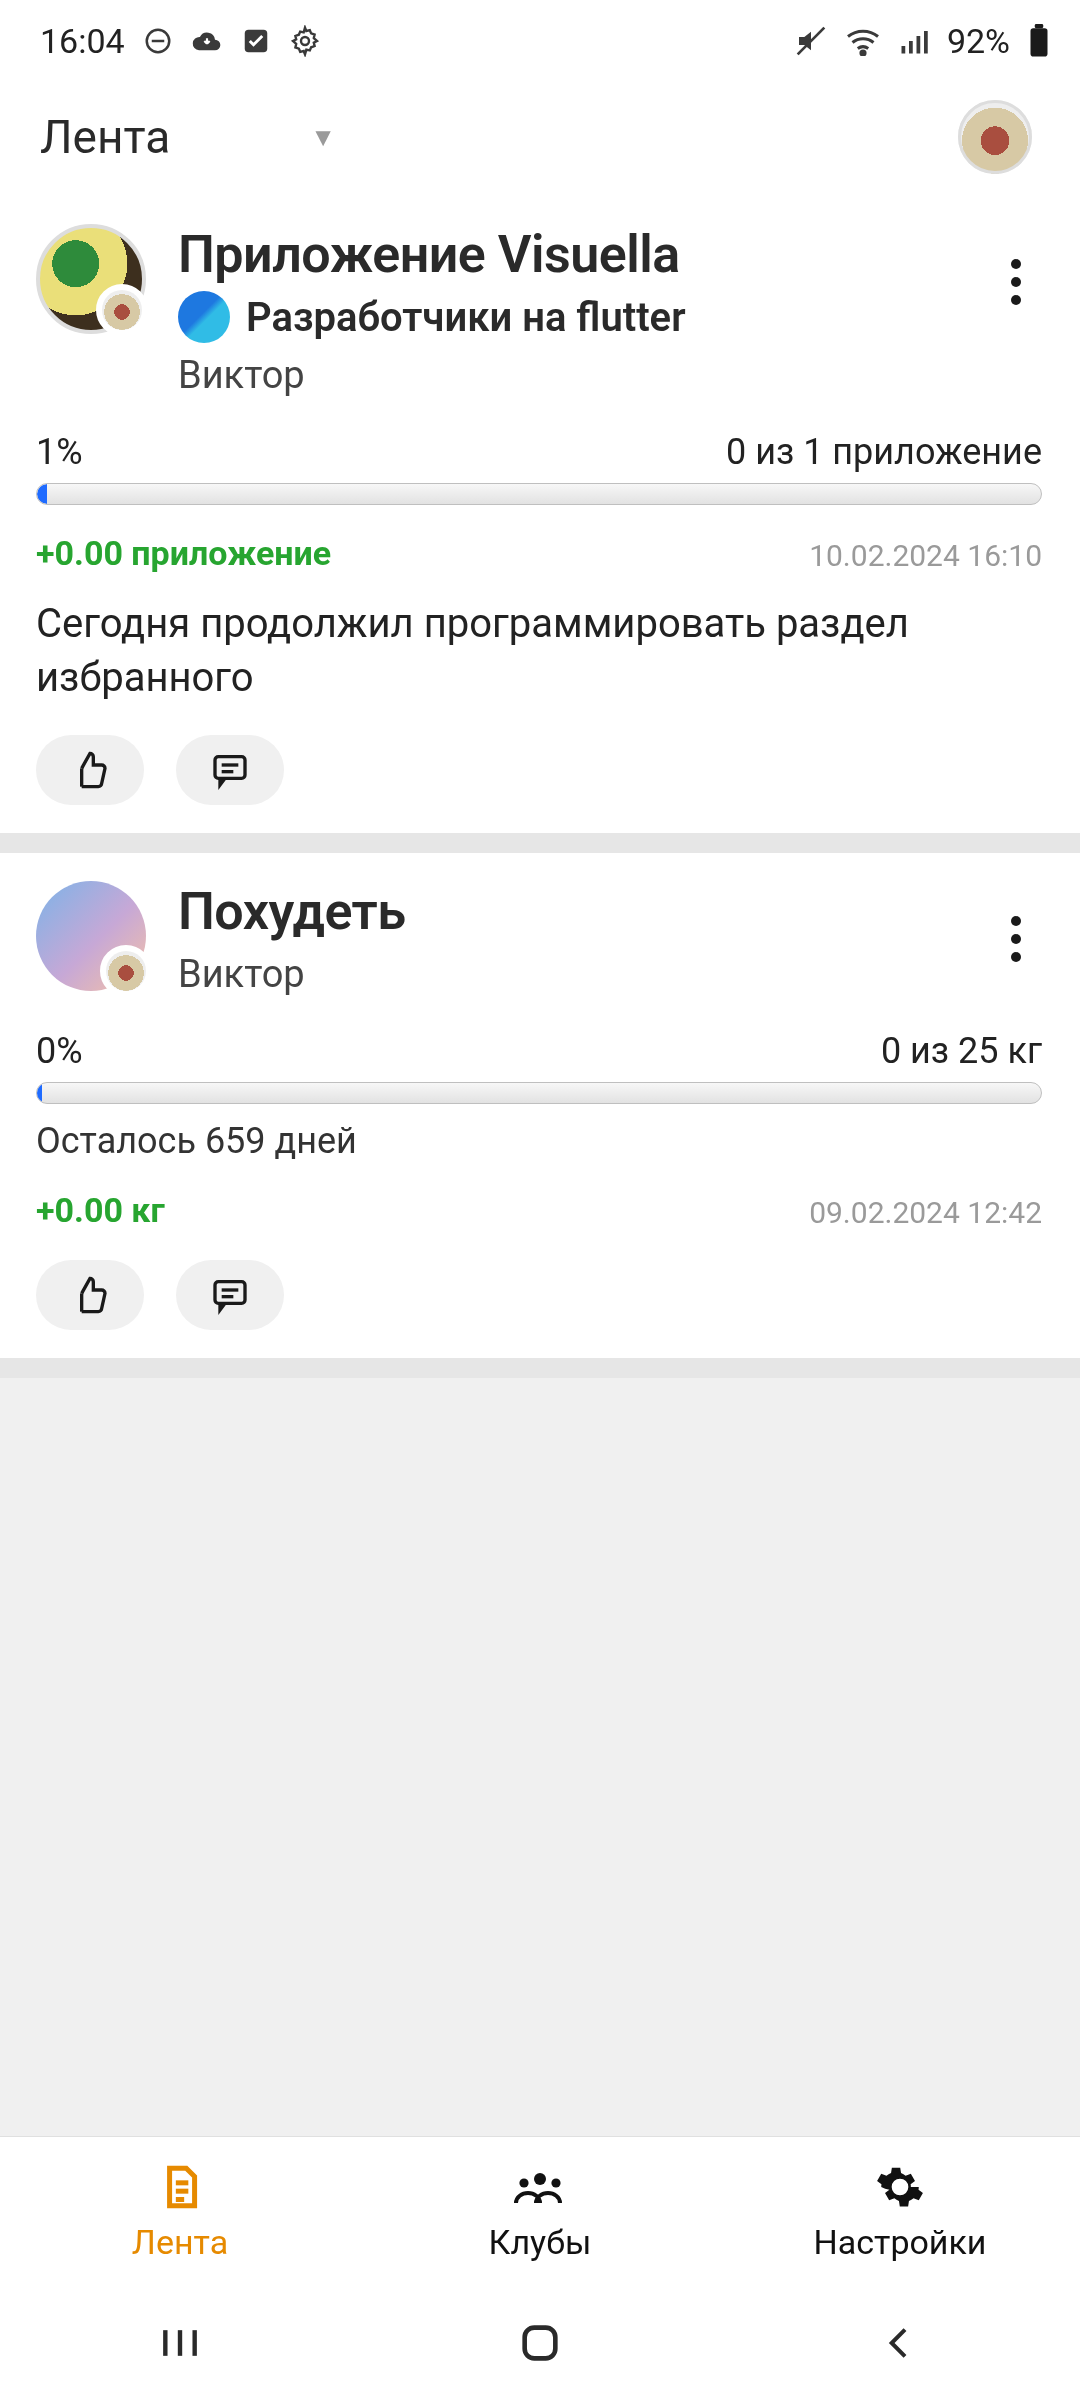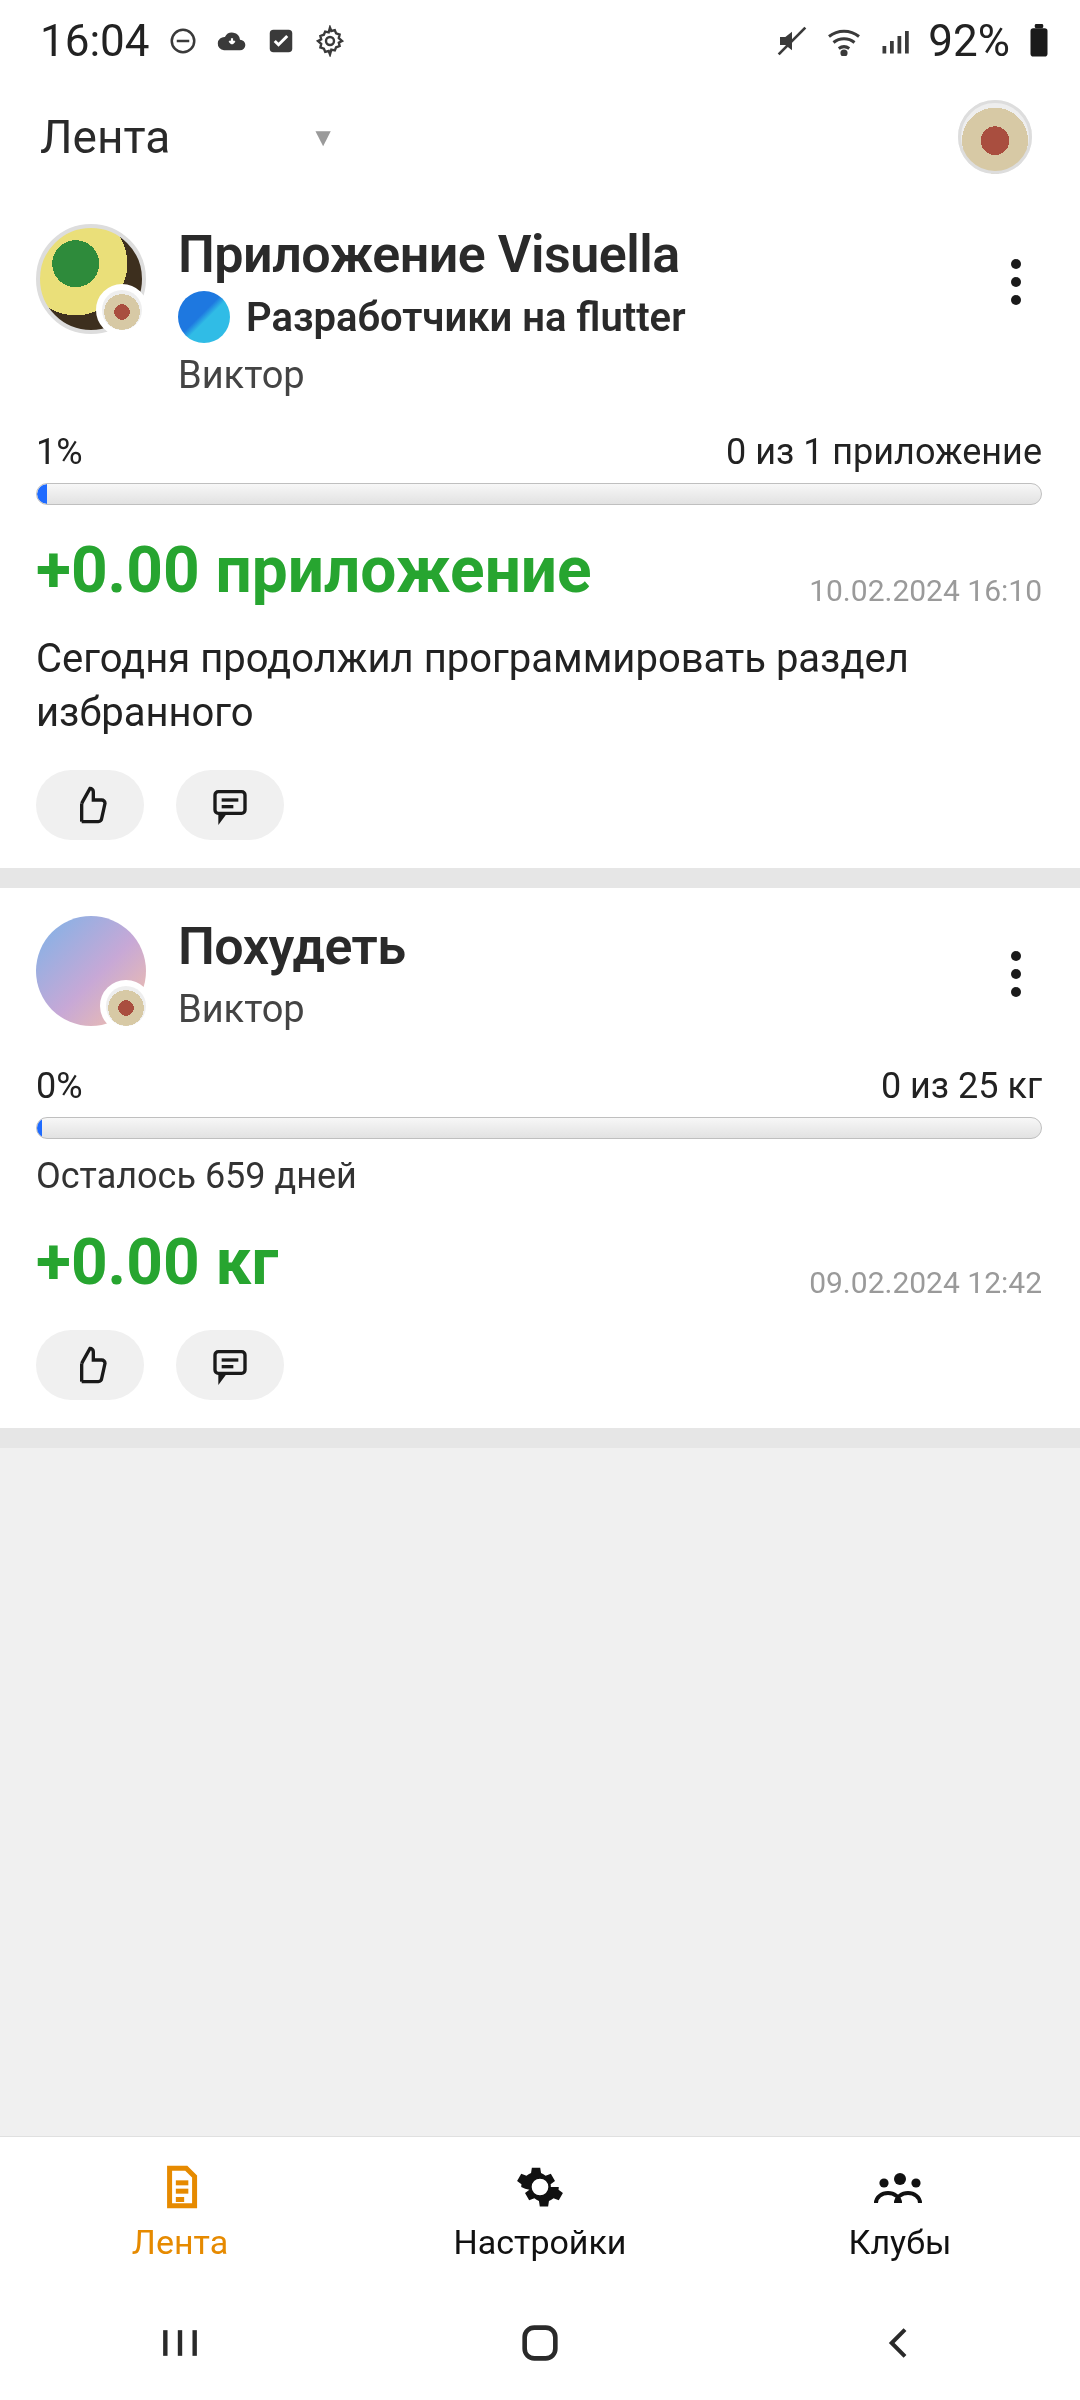--- a/index.html
+++ b/index.html
@@ -1,18 +1,18 @@
 <!DOCTYPE html>
 <html><head>
 <meta charset="utf-8">
 <style>
   * { box-sizing: border-box; margin: 0; padding: 0; }
   html, body { width: 1080px; height: 2400px; font-family: -apple-system, Roboto, "Segoe UI", Arial, sans-serif; background: #fff; color: #222; }
   
-  .statusbar { height: 78px; display: flex; align-items: center; justify-content: space-between; padding: 4px 30px 0 40px; font-size: 44px; color: #222; }
+  .statusbar { height: 78px; display: flex; align-items: center; justify-content: space-between; padding: 4px 30px 0 40px; font-size: 34px; color: #222; }
   .statusbar .left, .statusbar .right { display: flex; align-items: center; gap: 18px; }
   .statusbar .icon svg { display: block; }
   
   .topbar { height: 118px; display: flex; align-items: center; justify-content: space-between; padding: 0 48px 0 40px; }
   .topbar .dropdown { display: flex; align-items: center; gap: 140px; font-size: 46px; color: #2a2a2a; }
   .topbar .dropdown .chev { color: #9a9a9a; font-size: 26px; }
   .topbar .logo { width: 74px; height: 74px; border-radius: 50%; background: radial-gradient(circle at 50% 55%, #a94e3f 0 26%, #d7c9a5 26% 60%, #eee 60% 100%); position: relative; }
   .topbar .logo::after { content:""; position:absolute; inset:0; border-radius:50%; border:3px solid #ddd; }
   
   .feed { background: #e6e6e6; }
@@ -30,21 +30,21 @@
   .card-subtitle { font-size: 40px; font-weight: 600; color: #2a2a2a; }
   .card-author { font-size: 38px; color: #444; margin-top: 10px; }
   .more-btn { position: absolute; right: -4px; top: 28px; width: 60px; height: 60px; display:flex; align-items:center; justify-content:center; }
   .more-btn .dots { display:flex; flex-direction:column; gap:8px; }
   .more-btn .dots span { width:10px; height:10px; border-radius:50%; background:#1a1a1a; }
   .progress-row { display:flex; justify-content:space-between; align-items:baseline; margin-top: 34px; font-size: 36px; color:#222; }
   .progress-bar { margin-top: 10px; height: 22px; border-radius: 12px; background: linear-gradient(#f7f7f7,#e2e2e2); border:1px solid #bfbfbf; position:relative; overflow:hidden; }
   .progress-bar .fill { position:absolute; left:0; top:0; bottom:0; background:#1f6bff; border-radius:12px 0 0 12px; }
   .card .days-left { margin-top: 16px; font-size: 36px; color:#333; }
   .delta-row { display:flex; justify-content:space-between; align-items:flex-end; margin-top: 28px; }
-  .delta { font-size: 64px; font-weight: 700; color: #27a530; }
+  .delta { font-size: 34px; font-weight: 700; color: #27a530; }
   .timestamp { font-size: 30px; color: #9a9a9a; }
   .card-text { margin-top: 24px; font-size: 40px; line-height: 1.35; color:#222; }
   .actions { display:flex; gap: 32px; margin-top: 30px; }
   .pill { width: 108px; height: 70px; border-radius: 36px; background:#f0f0f0; display:flex; align-items:center; justify-content:center; }
   .pill svg { display:block; }
   .empty-fill { height: 880px; background:#f0f0f0; }
   
   .bottomnav { position: absolute; bottom: 114px; left:0; right:0; height: 150px; background:#fff; border-top:1px solid #e0e0e0; display:flex; }
   .bottomnav .item { flex:1; display:flex; flex-direction:column; align-items:center; justify-content:center; gap:10px; font-size: 34px; color:#111; }
   .bottomnav .item.active { color:#e68a00; }
@@ -243,33 +243,33 @@
   <div class="item active">
     <svg width="50" height="50" viewBox="0 0 24 24" fill="none" stroke="#e68a00" stroke-width="2.4">
         <path d="M7 3h8l4 4v14H7z"></path>
         <line x1="10" y1="10" x2="16" y2="10"></line>
         <line x1="10" y1="14" x2="16" y2="14"></line>
         <line x1="10" y1="18" x2="14" y2="18"></line>
       </svg>
     <span>Лента</span>
   </div>
   <div class="item">
-    <svg width="50" height="50" viewBox="0 0 24 24" fill="#111">
-        <path d="M12 8a4 4 0 1 0 0 8 4 4 0 0 0 0-8zm9 4a9 9 0 0 1-.1 1.3l2.1 1.6-2 3.5-2.5-1a7 7 0 0 1-2.2 1.3l-.4 2.6h-4l-.4-2.6a7 7 0 0 1-2.2-1.3l-2.5 1-2-3.5 2.1-1.6A9 9 0 0 1 3 12a9 9 0 0 1 .1-1.3L1 9.1l2-3.5 2.5 1a7 7 0 0 1 2.2-1.3L8.1 2.7h4l.4 2.6a7 7 0 0 1 2.2 1.3l2.5-1 2 3.5-2.1 1.6c.1.4.1.9.1 1.3z"></path>
-      </svg>
-    <span>Настройки</span>
-  </div>
-  <div class="item">
     <svg width="56" height="50" viewBox="0 0 28 24" fill="#111">
         <circle cx="14" cy="8" r="3"></circle>
         <circle cx="6" cy="10" r="2.3"></circle>
         <circle cx="22" cy="10" r="2.3"></circle>
         <path d="M2 20c0-3 3-5 6-5m4 5c0-3 3-5 6-5s6 2 6 5m-22 0c0-3 3-5 6-5s6 2 6 5" fill="none" stroke="#111" stroke-width="2"></path>
       </svg>
     <span>Клубы</span>
+  </div>
+  <div class="item">
+    <svg width="50" height="50" viewBox="0 0 24 24" fill="#111">
+        <path d="M12 8a4 4 0 1 0 0 8 4 4 0 0 0 0-8zm9 4a9 9 0 0 1-.1 1.3l2.1 1.6-2 3.5-2.5-1a7 7 0 0 1-2.2 1.3l-.4 2.6h-4l-.4-2.6a7 7 0 0 1-2.2-1.3l-2.5 1-2-3.5 2.1-1.6A9 9 0 0 1 3 12a9 9 0 0 1 .1-1.3L1 9.1l2-3.5 2.5 1a7 7 0 0 1 2.2-1.3L8.1 2.7h4l.4 2.6a7 7 0 0 1 2.2 1.3l2.5-1 2 3.5-2.1 1.6c.1.4.1.9.1 1.3z"></path>
+      </svg>
+    <span>Настройки</span>
   </div>
 </div>
 
 <div class="androidnav">
   <div class="nbtn">
     <svg width="44" height="44" viewBox="0 0 24 24" fill="none" stroke="#2a2a2a" stroke-width="2.4">
         <line x1="4" y1="5" x2="4" y2="19"></line>
         <line x1="12" y1="5" x2="12" y2="19"></line>
         <line x1="20" y1="5" x2="20" y2="19"></line>
       </svg>

